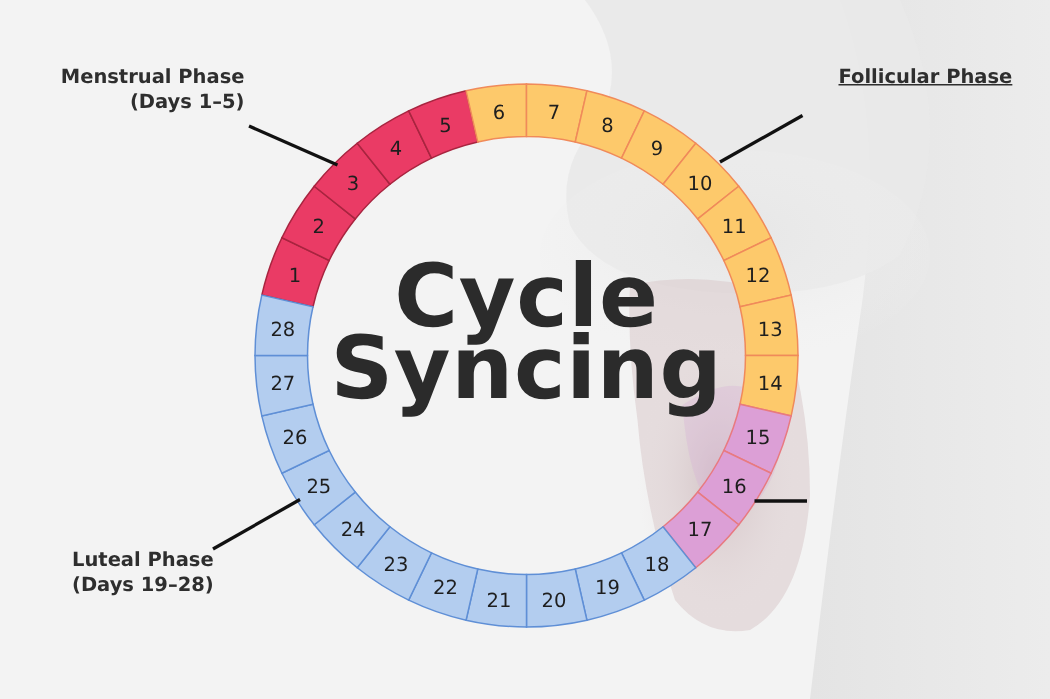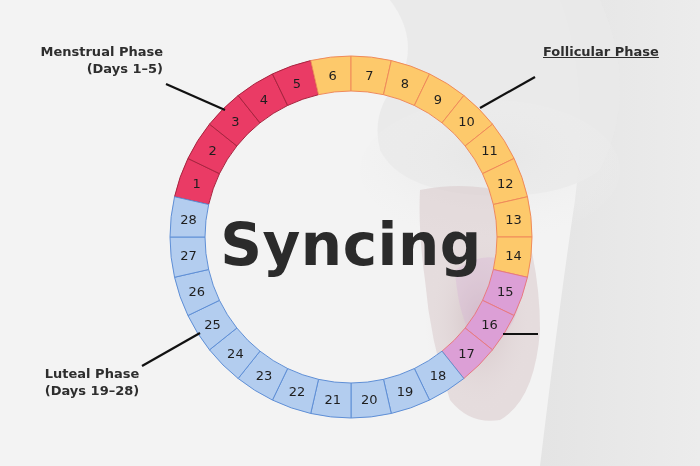--- a/index.html
+++ b/index.html
@@ -4,25 +4,25 @@
 <style>
   html, body { margin: 0; padding: 0; }
   body { width: 700px; height: 466px; overflow: hidden; background: #f2f2f2; font-family: "DejaVu Sans", sans-serif; }
   #stage { position: relative; width: 700px; height: 466px; overflow: hidden; background: #f3f3f3; }
   #bg { position: absolute; left: 0; top: 0; width: 700px; height: 466px; }
   #ring { position: absolute; left: 0; top: 0; width: 700px; height: 466px; }
   .title { position: absolute; left: 200px; width: 302px; text-align: center; color: #2b2b2b; font-weight: bold; font-size: 58px; line-height: 1; letter-spacing: 0.5px; }
   #title-line1 { top: 168px; }
   #title-line2 { top: 216px; }
   .phase-label { position: absolute; color: #2e2e2e; font-weight: bold; font-size: 13px; line-height: 17px; white-space: nowrap; }
-  .phase-label span { display: block; }
+  .phase-label span { display: block; margin-left: 16px; }
   #label-menstrual { right: 537px; top: 43px; text-align: right; }
   #label-follicular { left: 543px; top: 43px; text-align: left; text-decoration: underline; }
   #label-ovulatory { left: 541px; top: 317px; text-align: left; }
-  #label-luteal { left: 44px; top: 365px; width: 96px; text-align: center; }
+  #label-luteal { left: 32px; top: 365px; width: 96px; text-align: center; }
   .day-num { font-family: "DejaVu Sans", sans-serif; font-size: 13px; fill: #1e1e1e; }
 </style>
 </head>
 <body>
 
 <div id="stage">
 
   <svg id="bg" viewBox="0 0 700 466" xmlns="http://www.w3.org/2000/svg">
     <defs>
       <radialGradient id="g-sleeve" cx="0.5" cy="0.4" r="0.6">
@@ -113,20 +113,21 @@
         <text x="188.52805368245484" y="223.69380815710917" text-anchor="middle" class="day-num">28</text>
       </g>
     <g id="leaders">
       <line x1="166" y1="84" x2="225" y2="110" stroke="#111" stroke-width="2.2"></line>
       <line x1="535" y1="77" x2="480" y2="108" stroke="#111" stroke-width="2.2"></line>
       <line x1="503" y1="334" x2="538" y2="334" stroke="#111" stroke-width="2.2"></line>
       <line x1="142" y1="366" x2="200" y2="333" stroke="#111" stroke-width="2.2"></line>
     </g>
   </svg>
 
+  <div id="title-line1" class="title">Cycle</div>
   <div id="title-line2" class="title">Syncing</div>
 
   <div id="label-menstrual" class="phase-label">
     <span>Menstrual Phase</span>
     <span>(Days 1–5)</span>
   </div>
   <div id="label-follicular" class="phase-label">
     <span>Follicular Phase</span>
   </div>
   <div id="label-luteal" class="phase-label">

